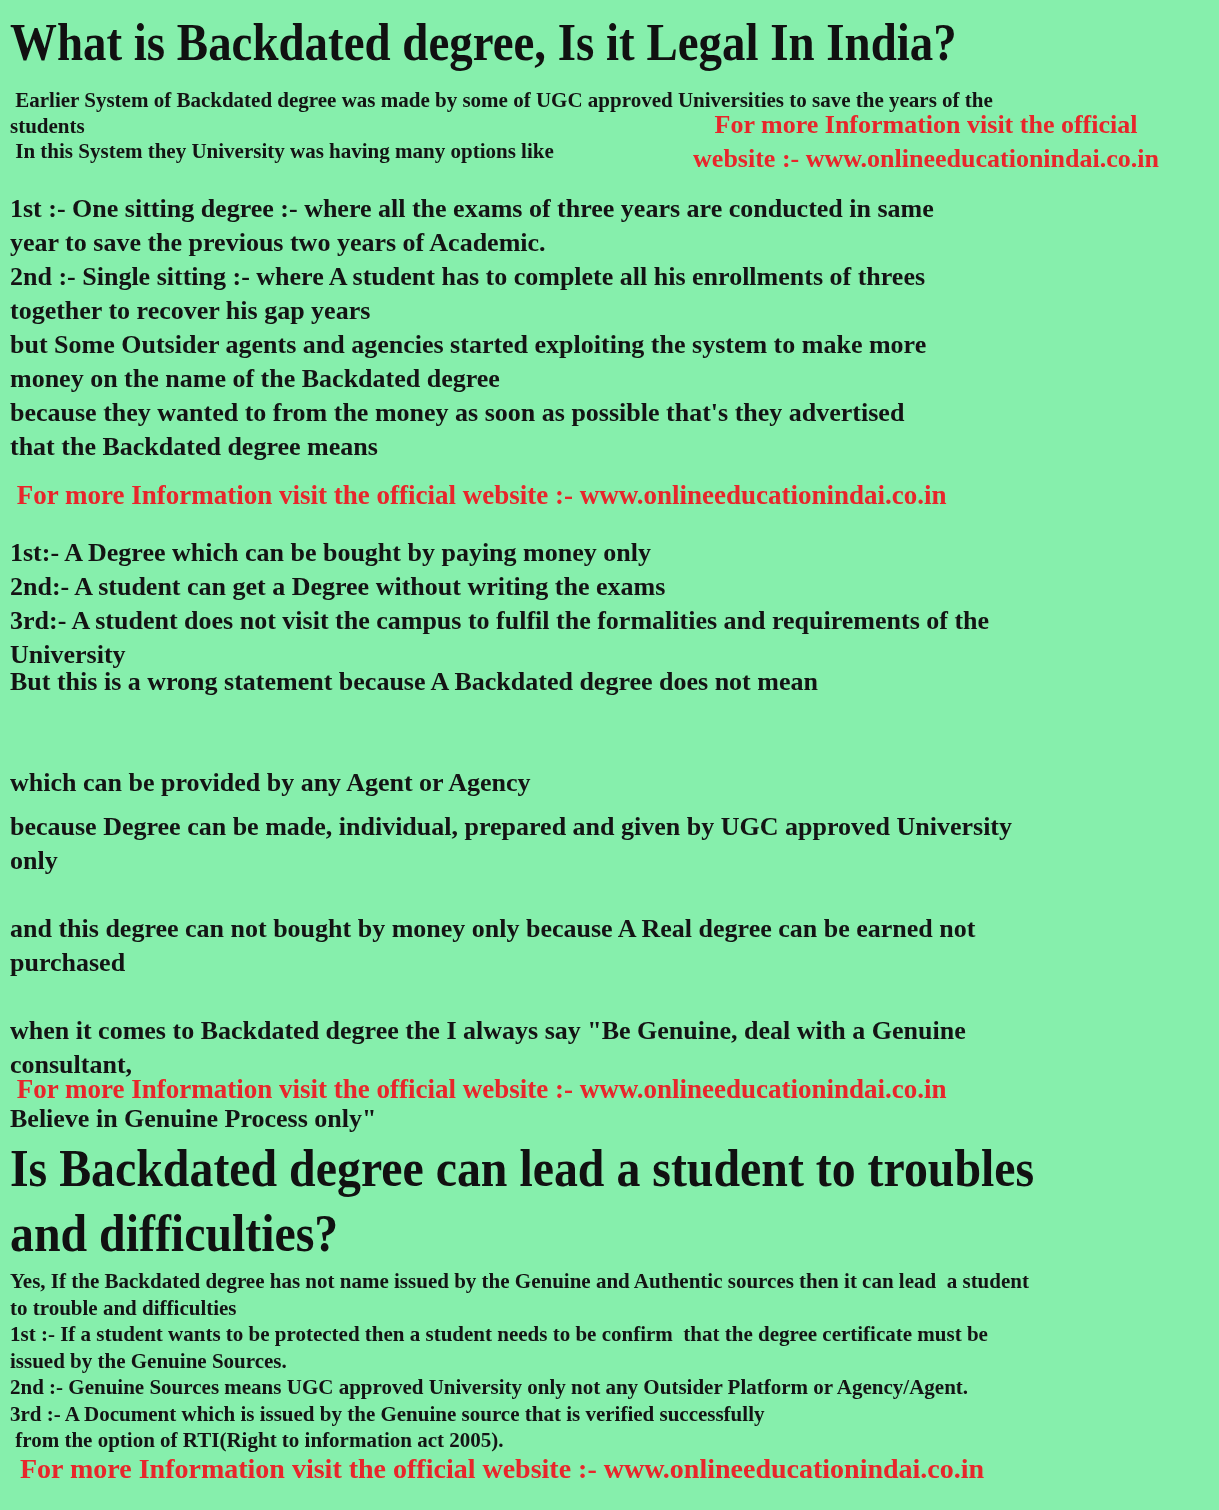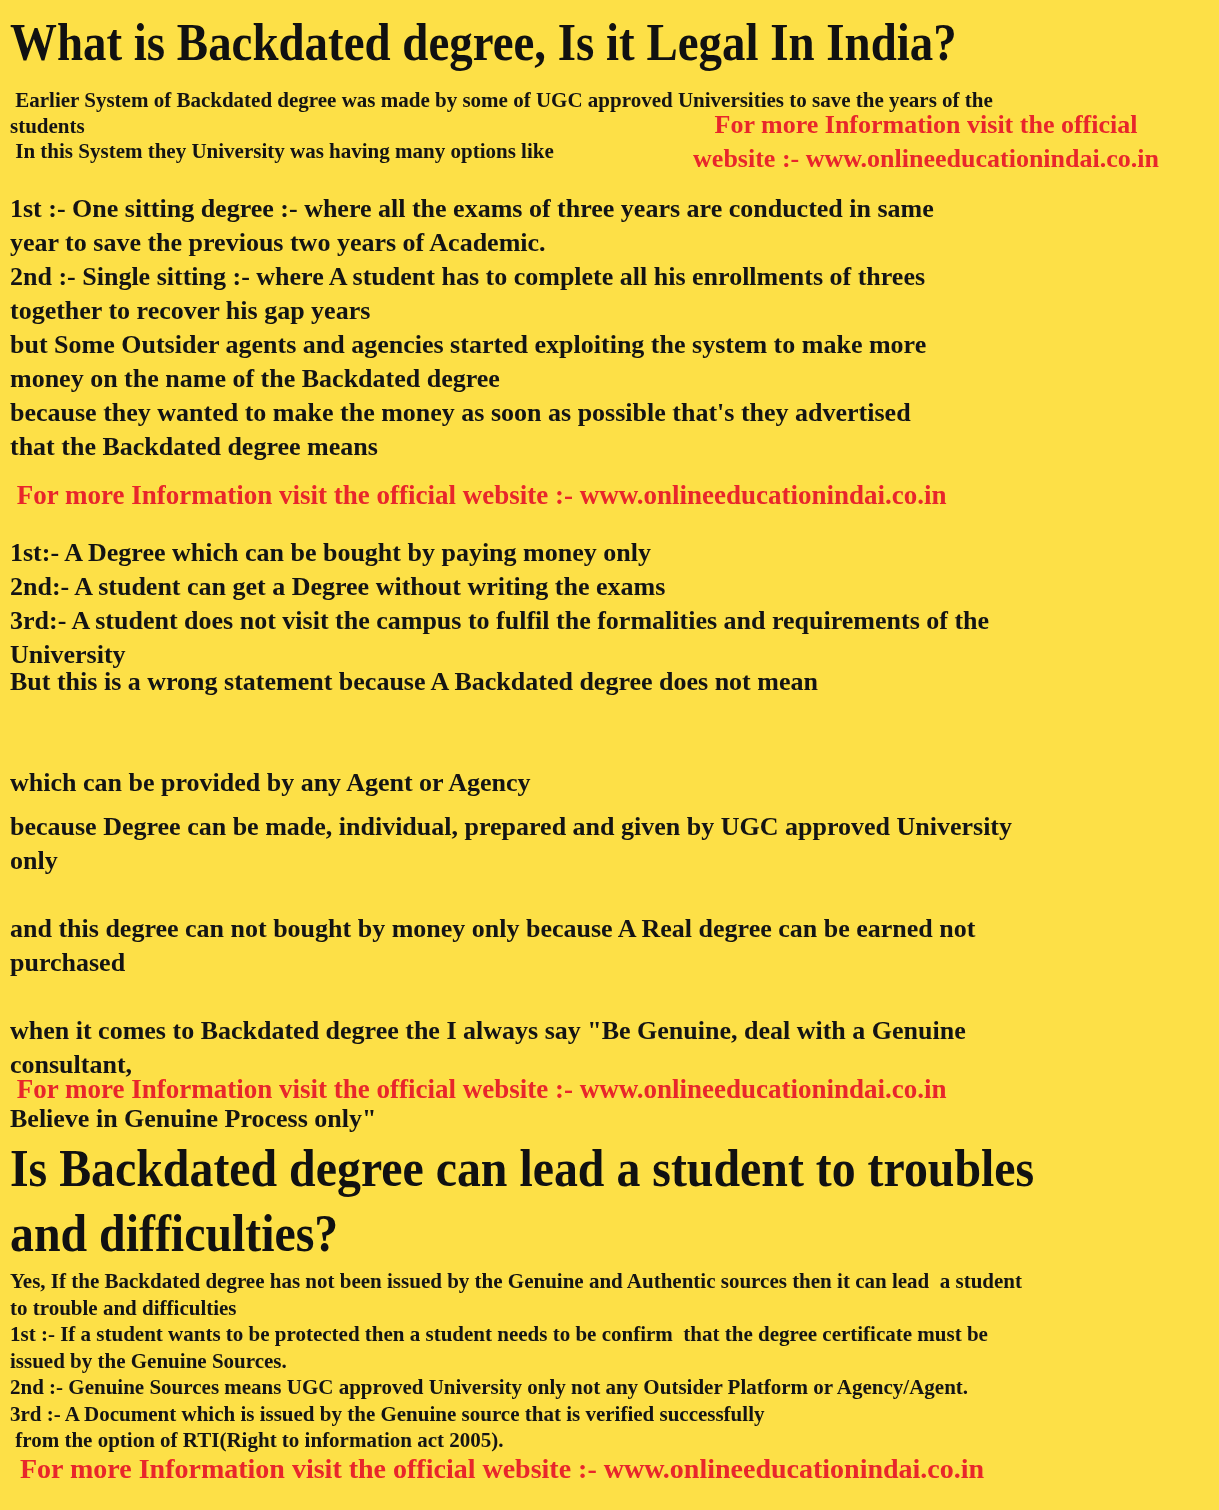--- a/index.html
+++ b/index.html
@@ -1,20 +1,20 @@
 <!DOCTYPE html>
 <html><head>
 <meta charset="utf-8">
 <style>
   html, body { margin: 0; padding: 0; }
   .page {
     position: relative;
     width: 1219px;
     height: 1510px;
-    background: #fde047;
+    background: #86efac;
     font-family: "Liberation Serif", "DejaVu Serif", serif;
     font-weight: bold;
     color: #141414;
     overflow: hidden;
   }
   .line { white-space: pre; }
   .abs { position: absolute; left: 10px; }
 
   .h1 {
     top: 12px;
@@ -102,21 +102,21 @@
     <div class="line">website :- www.onlineeducationindai.co.in</div>
   </div>
 
   <div class="abs body-block para-options">
     <div class="line">1st :- One sitting degree :- where all the exams of three years are conducted in same</div>
     <div class="line">year to save the previous two years of Academic.</div>
     <div class="line">2nd :- Single sitting :- where A student has to complete all his enrollments of threes</div>
     <div class="line">together to recover his gap years</div>
     <div class="line">but Some Outsider agents and agencies started exploiting the system to make more</div>
     <div class="line">money on the name of the Backdated degree</div>
-    <div class="line">because they wanted to make the money as soon as possible that's they advertised</div>
+    <div class="line">because they wanted to from the money as soon as possible that's they advertised</div>
     <div class="line">that the Backdated degree means</div>
   </div>
 
   <div class="abs promo-inline promo-1 line"> For more Information visit the official website :- www.onlineeducationindai.co.in</div>
 
   <div class="abs body-block para-claims">
     <div class="line">1st:- A Degree which can be bought by paying money only</div>
     <div class="line">2nd:- A student can get a Degree without writing the exams</div>
     <div class="line">3rd:- A student does not visit the campus to fulfil the formalities and requirements of the</div>
     <div class="line">University</div>
@@ -148,21 +148,21 @@
   <div class="abs promo-inline promo-2 line"> For more Information visit the official website :- www.onlineeducationindai.co.in</div>
 
   <div class="abs body-block para-believe line">Believe in Genuine Process only"</div>
 
   <h2 class="abs h2">
     <div class="line">Is Backdated degree can lead a student to troubles</div>
     <div class="line">and difficulties?</div>
   </h2>
 
   <div class="abs para-troubles">
-    <div class="line">Yes, If the Backdated degree has not been issued by the Genuine and Authentic sources then it can lead  a student</div>
+    <div class="line">Yes, If the Backdated degree has not name issued by the Genuine and Authentic sources then it can lead  a student</div>
     <div class="line">to trouble and difficulties</div>
     <div class="line">1st :- If a student wants to be protected then a student needs to be confirm  that the degree certificate must be</div>
     <div class="line">issued by the Genuine Sources.</div>
     <div class="line">2nd :- Genuine Sources means UGC approved University only not any Outsider Platform or Agency/Agent.</div>
     <div class="line">3rd :- A Document which is issued by the Genuine source that is verified successfully</div>
     <div class="line"> from the option of RTI(Right to information act 2005).</div>
   </div>
 
   <div class="abs promo-footer line">For more Information visit the official website :- www.onlineeducationindai.co.in</div>
 

